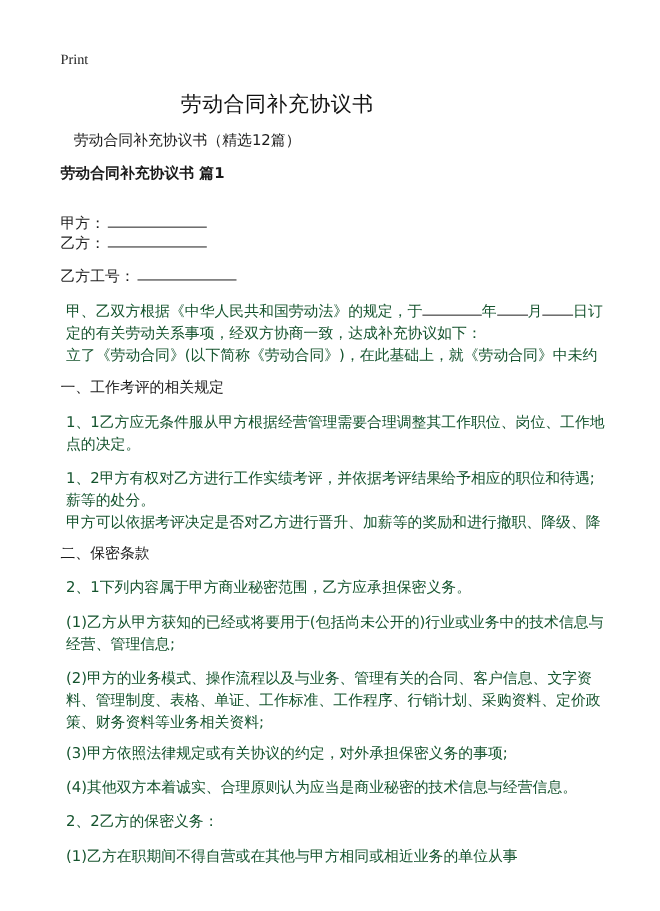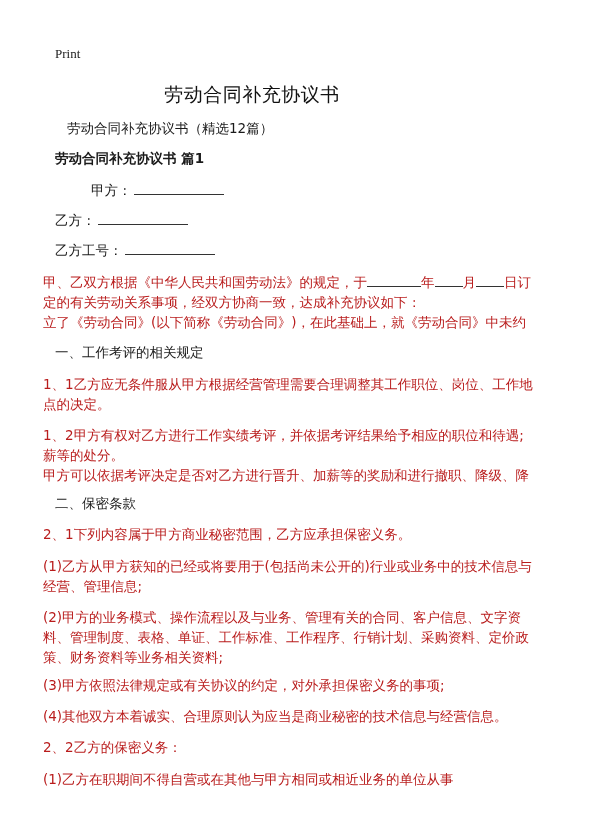--- a/index.html
+++ b/index.html
@@ -14,40 +14,40 @@
     .title {
       position: absolute; left: 0; width: 504px; top: 82px; text-align: center;
       font-size: 19px; color: #111; letter-spacing: 0.5px;
     }
     .line {
       position: absolute; left: 55px; font-size: 13.5px; line-height: 20px; color: #1a1a1a;
       white-space: nowrap;
     }
     .bold { font-weight: bold; }
     .para {
-      position: absolute; left: 43px; width: 500px; font-size: 13.5px; line-height: 20px;
-      color: #b91c1c;
+      position: absolute; left: 60px; width: 500px; font-size: 13.5px; line-height: 20px;
+      color: #14532d;
     }
     .para span.l { display: block; white-space: nowrap; }
     .blank {
       display: inline-block; border-bottom: 1px solid #333; height: 14px; vertical-align: baseline;
     }
   </style>
 </head>
 <body>
 
 <div class="print">Print</div>
 
 <div class="title">劳动合同补充协议书</div>
 
 <div class="line" style="top:118px;margin-left:12px;">劳动合同补充协议书（精选12篇）</div>
 
 <div class="line bold" style="top:148px;">劳动合同补充协议书 篇1</div>
 
-<div class="line" style="top:180px;margin-left:36px;">
+<div class="line" style="top:192px;">
   <span>甲方：</span><span class="blank" style="width:90px; margin-left:2px;"></span>
 </div>
 
 <div class="line" style="top:210px;">
   <span>乙方：</span><span class="blank" style="width:90px; margin-left:2px;"></span>
 </div>
 
 <div class="line" style="top:240px;">
   <span>乙方工号：</span><span class="blank" style="width:90px; margin-left:2px;"></span>
 </div>

